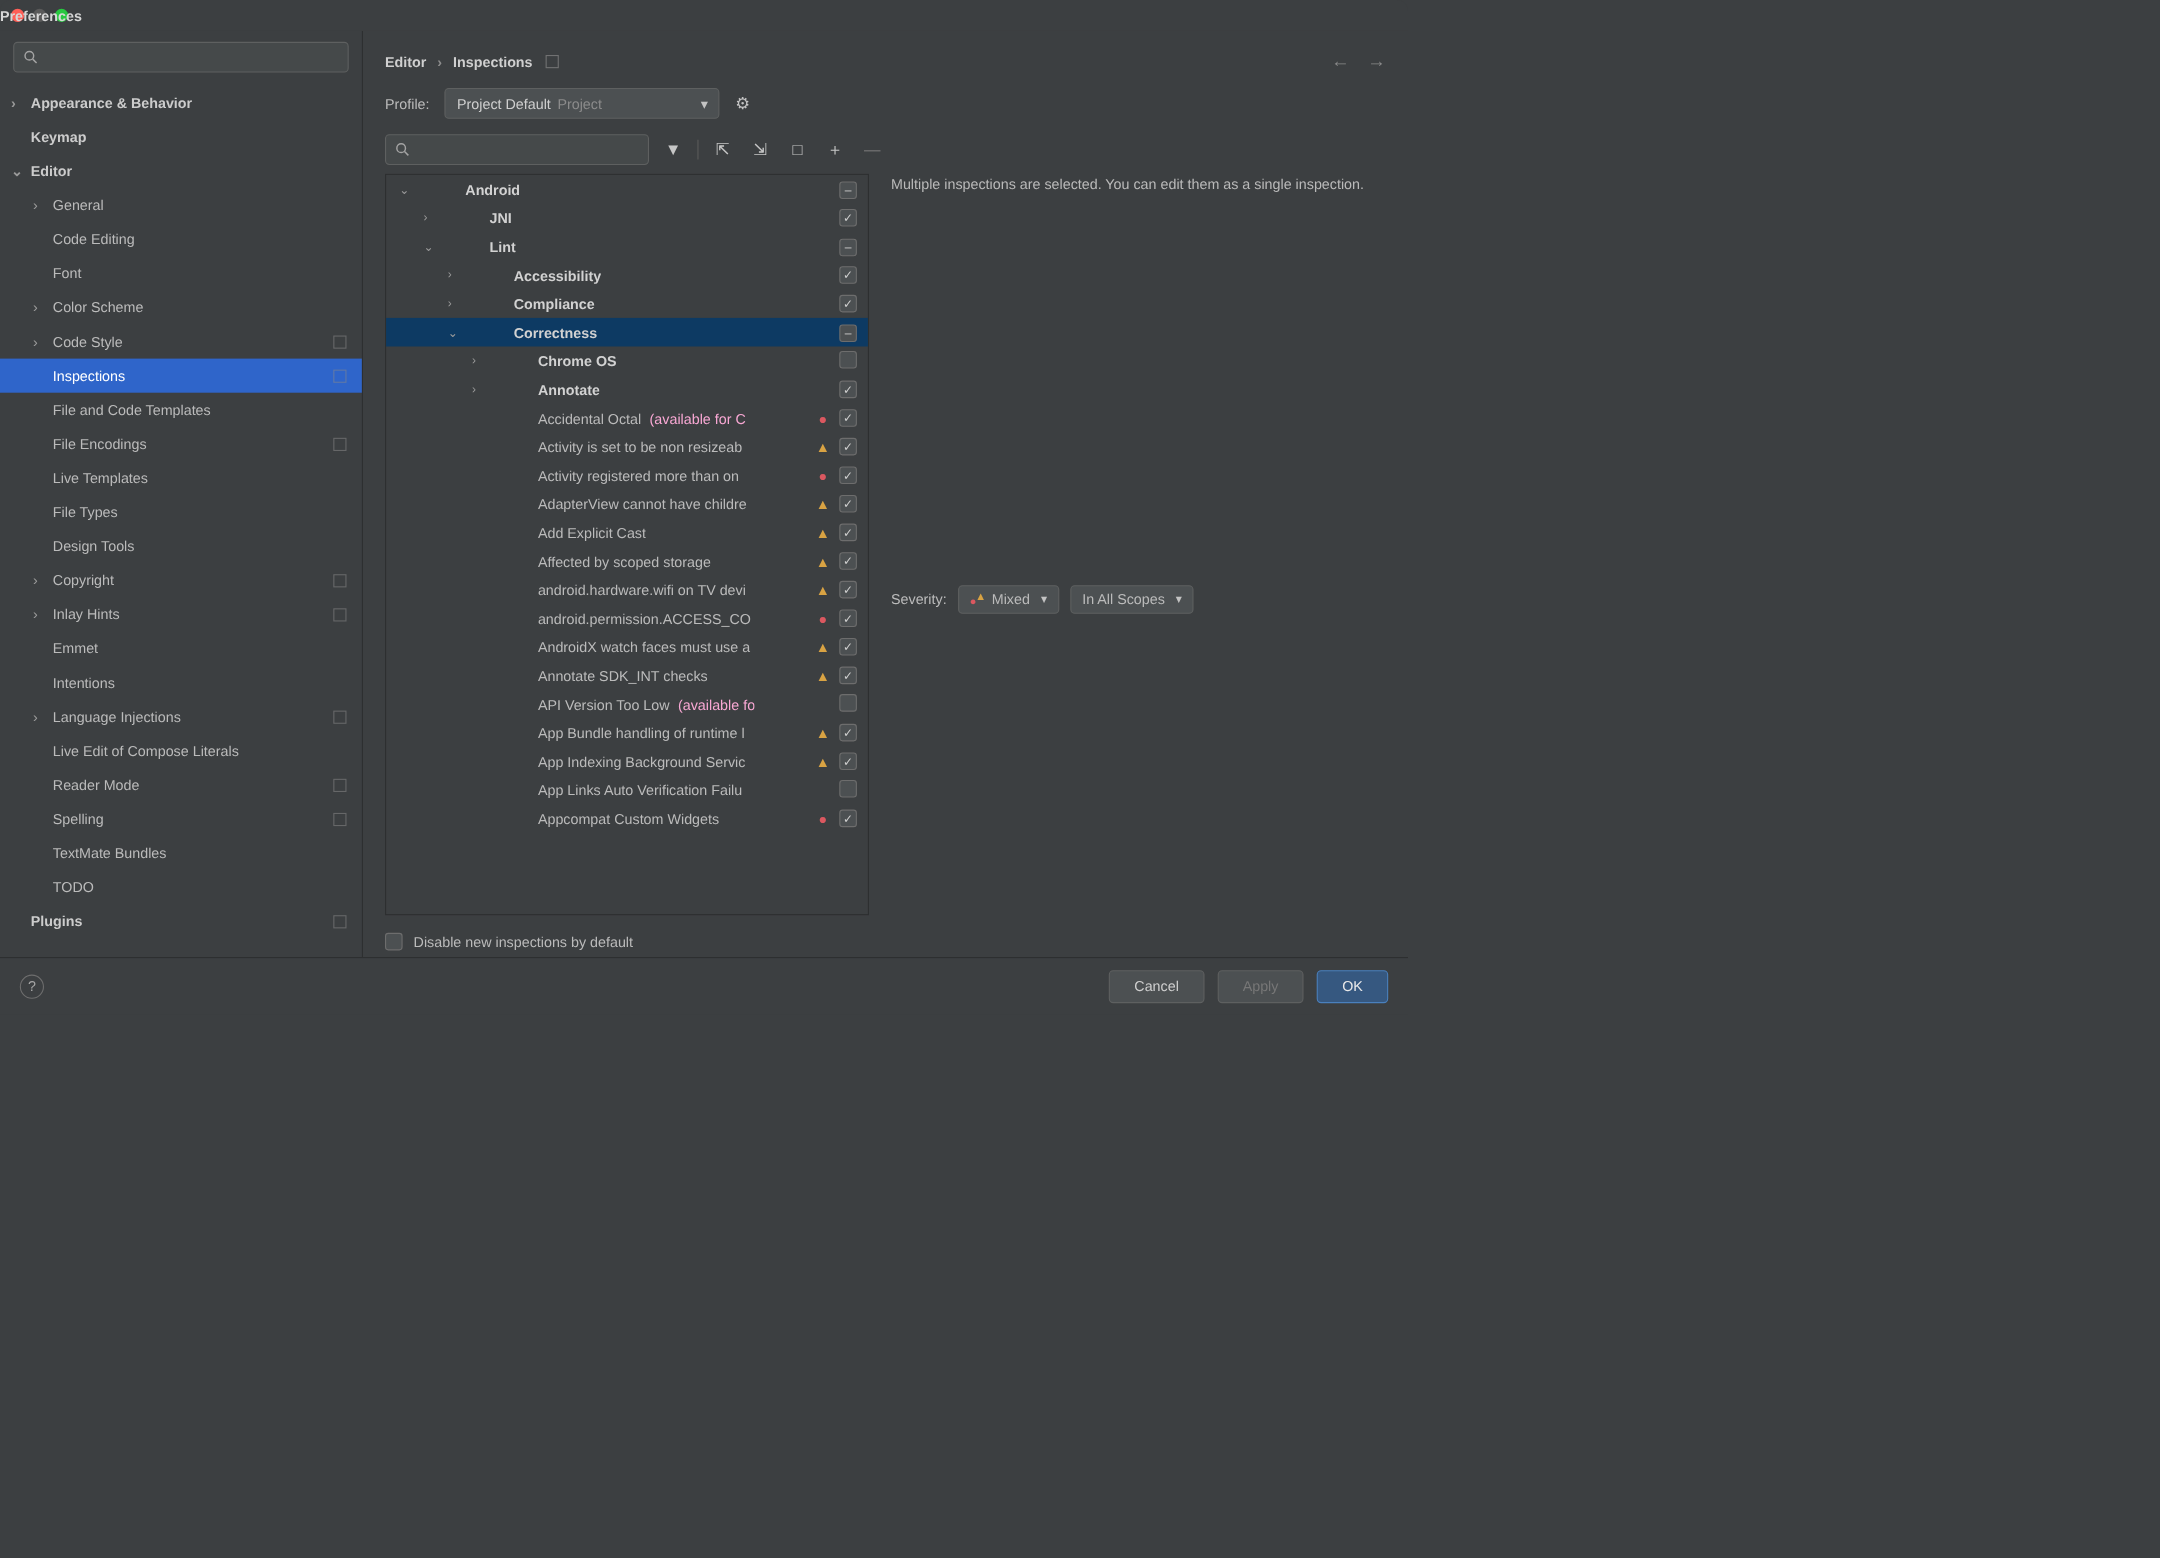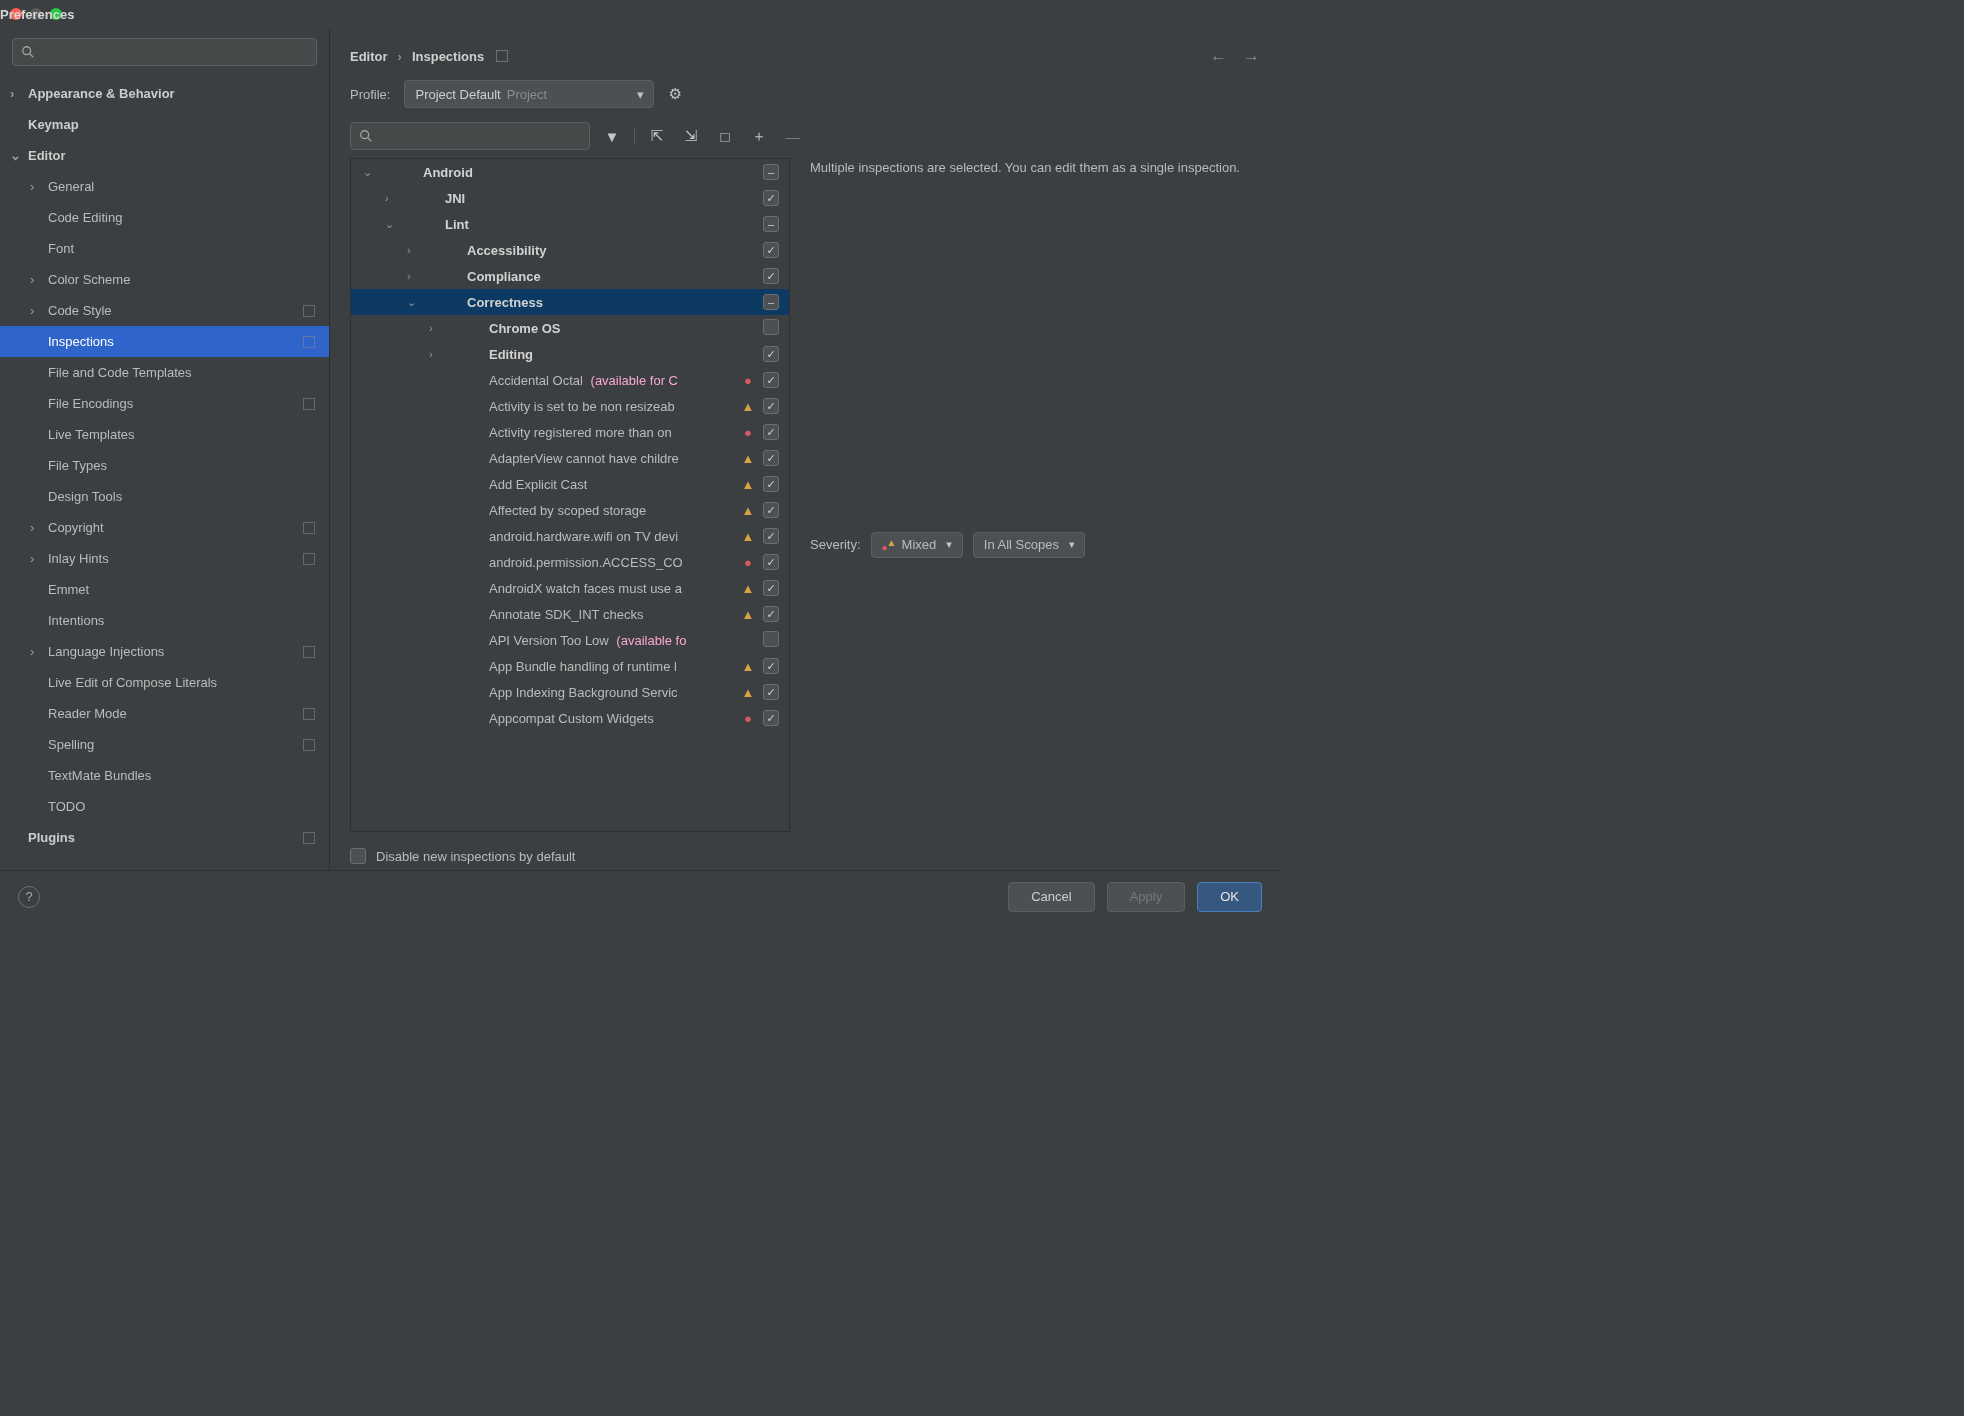--- a/index.html
+++ b/index.html
@@ -352,21 +352,21 @@
             <span class="txt ellip bold">Correctness</span>
             <span class="chk"><span class="ck mixed"></span></span>
           </div>
           <div class="ti" style="padding-left: 78px;">
             <span class="chev">›</span>
             <span class="txt ellip bold">Chrome OS</span>
             <span class="chk"><span class="ck "></span></span>
           </div>
           <div class="ti" style="padding-left: 78px;">
             <span class="chev">›</span>
-            <span class="txt ellip bold">Editing</span>
+            <span class="txt ellip bold">Annotate</span>
             <span class="chk"><span class="ck checked"></span></span>
           </div>
           <div class="ti" style="padding-left: 78px;">
             <span class="chev"></span>
             <span class="txt ellip ">Accidental Octal <span class="hint">(available for C</span></span>
             <span class="sev err">●</span>
             <span class="chk"><span class="ck checked"></span></span>
           </div>
           <div class="ti" style="padding-left: 78px;">
             <span class="chev"></span>
@@ -431,20 +431,25 @@
             <span class="chev"></span>
             <span class="txt ellip ">App Bundle handling of runtime l</span>
             <span class="sev warn">▲</span>
             <span class="chk"><span class="ck checked"></span></span>
           </div>
           <div class="ti" style="padding-left: 78px;">
             <span class="chev"></span>
             <span class="txt ellip ">App Indexing Background Servic</span>
             <span class="sev warn">▲</span>
             <span class="chk"><span class="ck checked"></span></span>
+          </div>
+          <div class="ti" style="padding-left: 78px;">
+            <span class="chev"></span>
+            <span class="txt ellip ">App Links Auto Verification Failu</span>
+            <span class="chk"><span class="ck "></span></span>
           </div>
           <div class="ti" style="padding-left: 78px;">
             <span class="chev"></span>
             <span class="txt ellip ">Appcompat Custom Widgets</span>
             <span class="sev err">●</span>
             <span class="chk"><span class="ck checked"></span></span>
           </div>
         </div>
       <div class="insp-right">
         <div class="msg">Multiple inspections are selected. You can edit them as a single inspection.</div>

